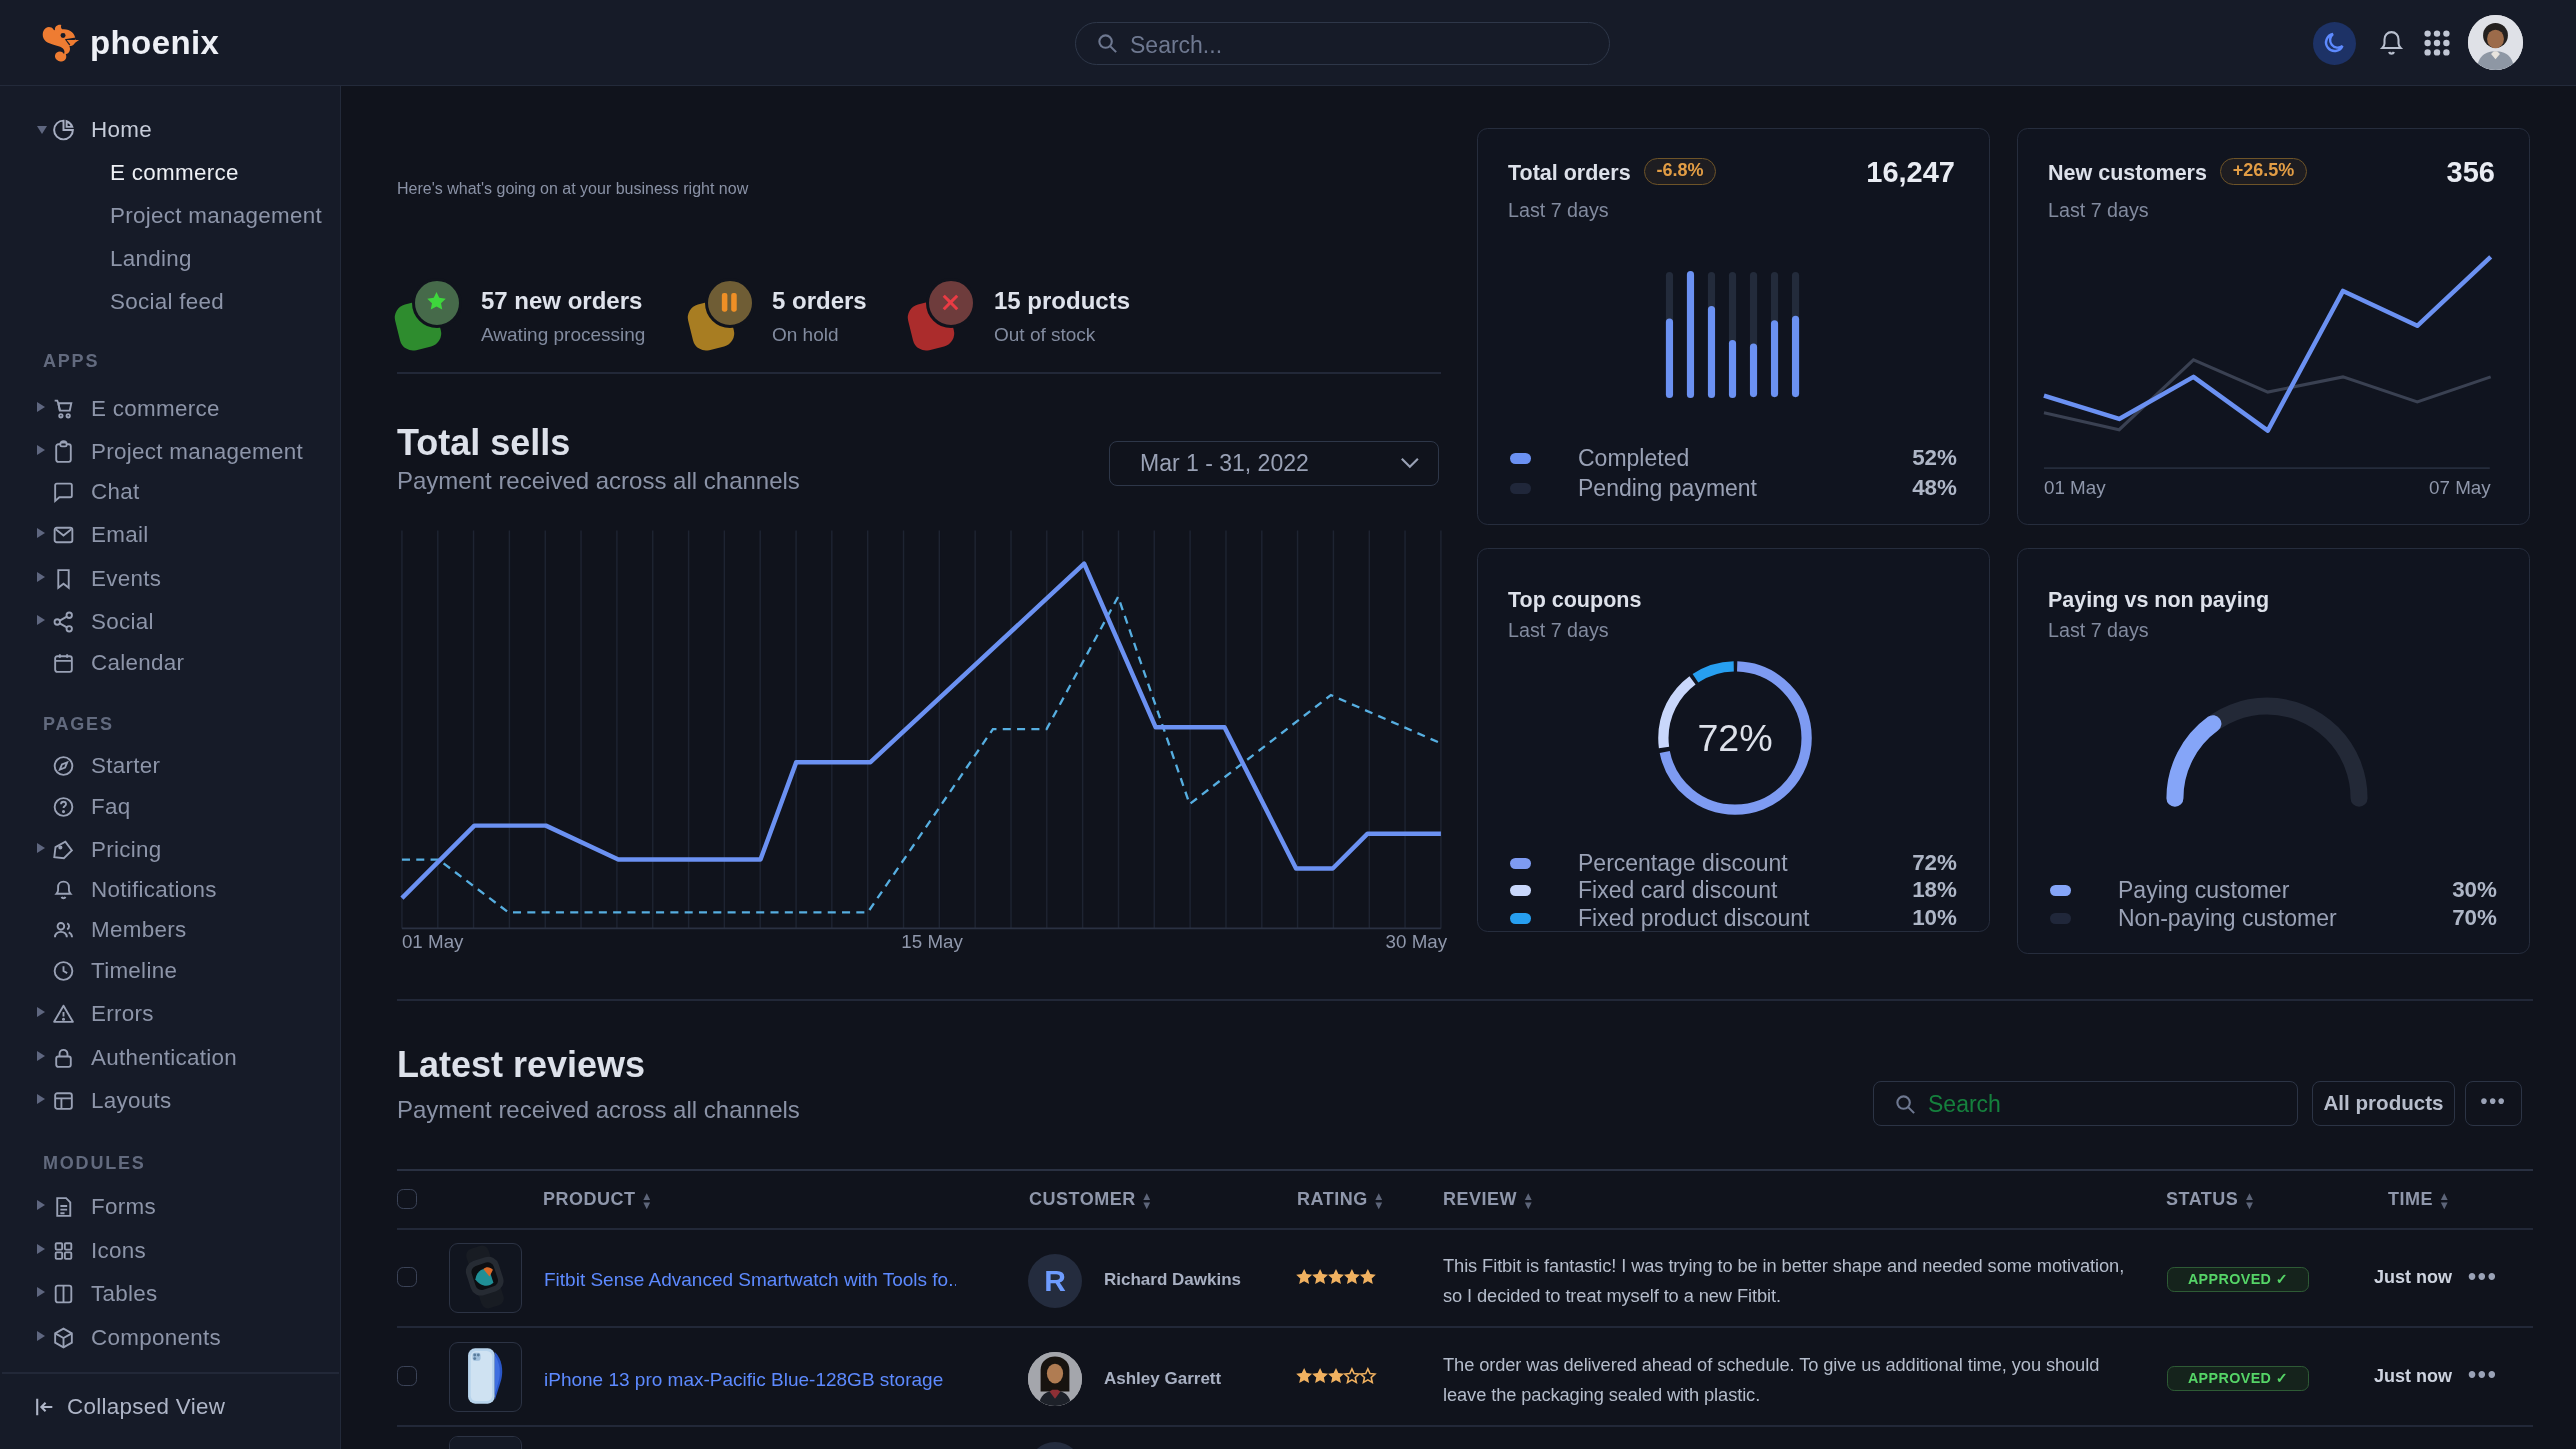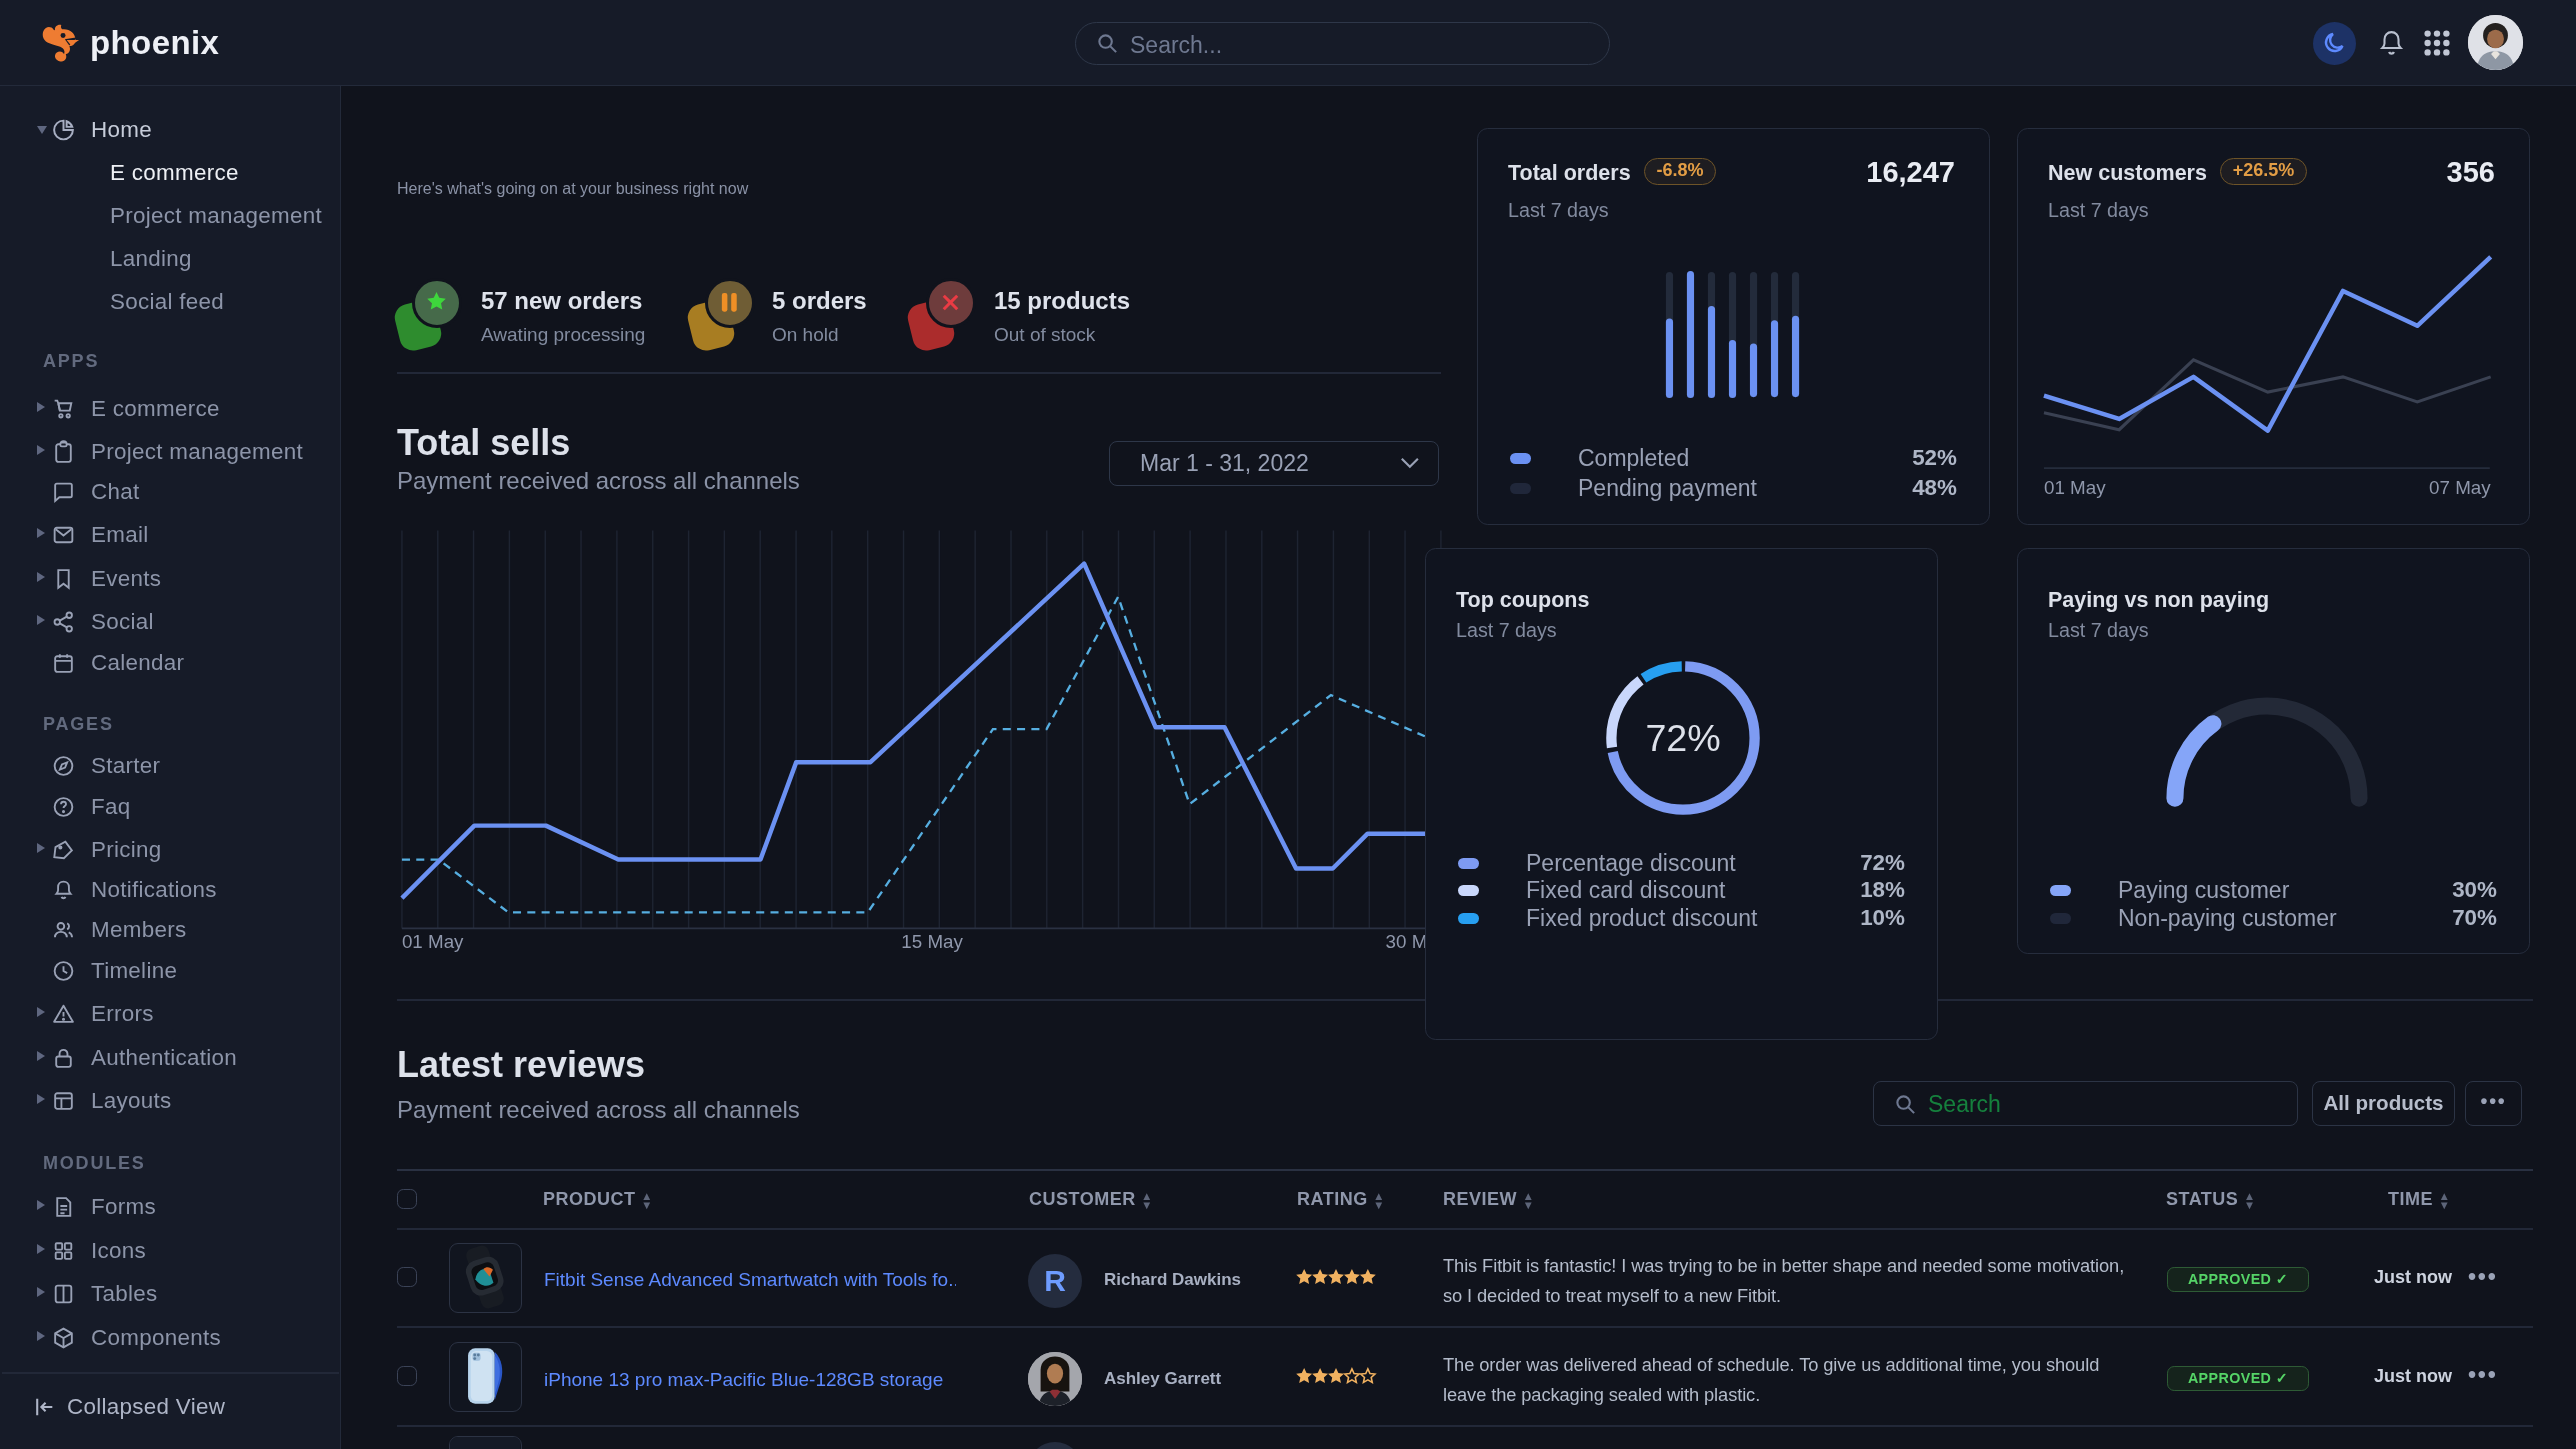--- a/index.html
+++ b/index.html
@@ -190,21 +190,21 @@
       <div class="abs last7" style="left:30px;top:70px">Last 7 days</div>
       <svg class="abs" style="left:0;top:125px" width="513" height="269" viewBox="0 0 573 300">
         <line x1="29" y1="239" x2="527" y2="239" stroke="#252c3c" stroke-width="2"></line>
         <polyline fill="none" stroke="#3a4152" stroke-width="3.5" points="29,177 113,196 196,118 279,154 363,137 446,165 528,137"></polyline>
         <polyline fill="none" stroke="#6b91f2" stroke-width="5" stroke-linejoin="round" points="29,158 113,184 196,137 279,197 363,41 446,80 528,3"></polyline>
         <text x="29" y="268" font-size="21" fill="#8f97ab">01 May</text>
         <text x="528" y="268" font-size="21" fill="#8f97ab" text-anchor="end">07 May</text>
       </svg>
     </div>
 
-    <div class="card" style="left:1425px;top:548px;width:513px;height:492px">
+    <div class="card" style="left:1477px;top:548px;width:513px;height:384px">
       <div class="abs card-title" style="left:30px;top:39px">Top coupons</div>
       <div class="abs last7" style="left:30px;top:70px">Last 7 days</div>
       <svg class="abs" style="left:180px;top:112px" width="154" height="154" viewBox="0 0 172 172">
         <g transform="rotate(-90 86 86)">
           <circle cx="86" cy="86" r="80" fill="none" stroke="#7e9bf2" stroke-width="11.5" stroke-dasharray="358.14 144.5" stroke-dashoffset="-2.5"></circle>
           <circle cx="86" cy="86" r="80" fill="none" stroke="#c9d7fb" stroke-width="11.5" stroke-dasharray="85.5 417.2" stroke-dashoffset="-365.6"></circle>
           <circle cx="86" cy="86" r="80" fill="none" stroke="#279ff0" stroke-width="11.5" stroke-dasharray="45.3 457.4" stroke-dashoffset="-455.1"></circle>
         </g>
         <text x="86" y="100" font-size="42" fill="#dde1ea" text-anchor="middle">72%</text>
       </svg>

